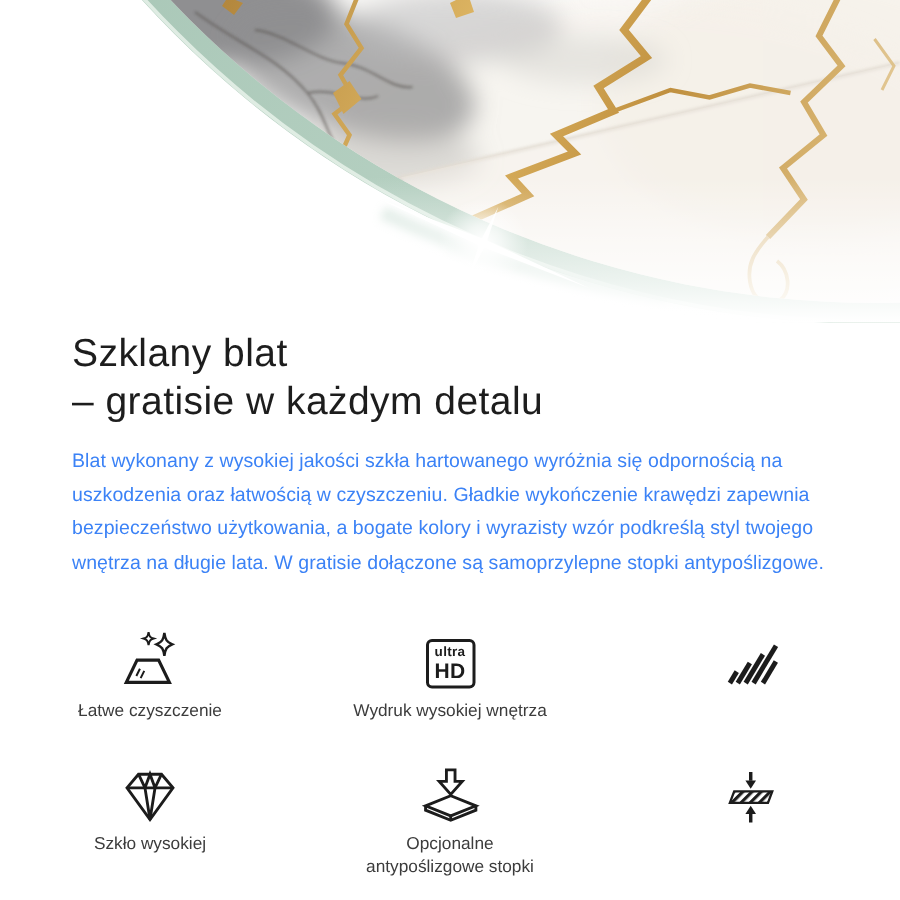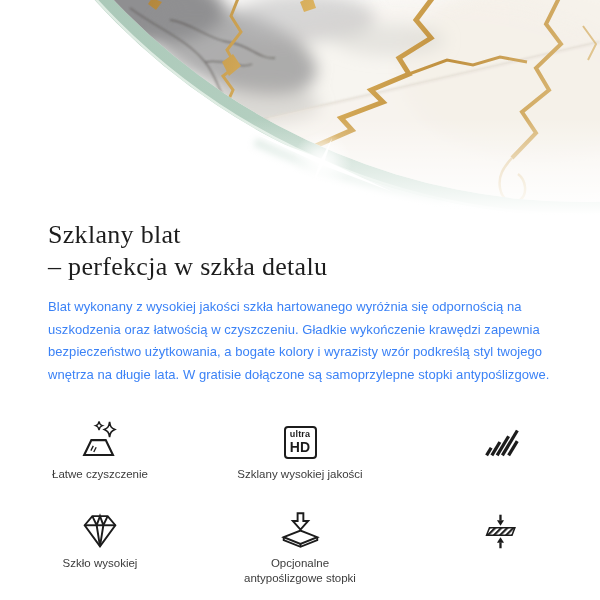--- a/index.html
+++ b/index.html
@@ -5,21 +5,21 @@
   * { box-sizing: border-box; }
   html,body { margin:0; padding:0; background:#ffffff; }
   body { width:600px; height:600px; font-family:"Liberation Sans", sans-serif; }
   .page { position:relative; width:600px; height:600px; overflow:hidden; background:#fff; }
 
   .hero { position:relative; width:600px; height:215px; overflow:hidden; }
   .hero svg { display:block; }
 
   .content { padding:0 48px; }
   .title {
-    font-family:Liberation Serif, serif;
+    font-family:Liberation Sans, sans-serif;
     font-weight:400;
     font-size:26px;
     line-height:32px;
     letter-spacing:0.3px;
     color:#1d1d1d;
     margin:4px 0 0 0;
   }
   .desc {
     margin:13px 0 0 0;
     font-size:13px;
@@ -155,21 +155,21 @@
           <polygon points="0,-26 2.2,0 0,26 -2.2,0" opacity="0.9"></polygon>
         </g>
         <circle r="3.5" fill="#ffffff"></circle>
       </g>
     </svg>
   </div>
 
   <div class="content">
     <h1 class="title">
       <span>Szklany blat</span><br>
-      <span>– perfekcja w szkła detalu</span>
+      <span>– gratisie w każdym detalu</span>
     </h1>
     <p class="desc">Blat wykonany z wysokiej jakości szkła hartowanego wyróżnia się odpornością na uszkodzenia oraz łatwością w czyszczeniu. Gładkie wykończenie krawędzi zapewnia bezpieczeństwo użytkowania, a bogate kolory i wyrazisty wzór podkreślą styl twojego wnętrza na długie lata. W gratisie dołączone są samoprzylepne stopki antypoślizgowe.</p>
   </div>
 
   <div class="features">
 
     <div class="feature">
       <div class="icon-box">
         <svg width="46" height="46" viewBox="0 0 48 48" fill="none" stroke="#1c1c1c">
           <path d="M15,22 L30,22 L37.5,37.5 L7.5,37.5 Z" stroke-width="2.2"></path>
@@ -181,21 +181,21 @@
       <div class="feature-label">Łatwe czyszczenie</div>
     </div>
 
     <div class="feature">
       <div class="icon-box">
         <div class="uhd">
           <span class="u">ultra</span>
           <span class="h">HD</span>
         </div>
       </div>
-      <div class="feature-label">Szklany wysokiej jakości</div>
+      <div class="feature-label">Wydruk wysokiej wnętrza</div>
     </div>
 
     <div class="feature">
       <div class="icon-box">
         <svg width="46" height="46" viewBox="0 0 48 48" fill="none" stroke="#1c1c1c" stroke-width="3.4">
           <path d="M10,38 L14.8,30"></path>
           <path d="M15.5,38 L23.9,24"></path>
           <path d="M21,38 L33,18"></path>
           <path d="M26.5,38 L42.1,12"></path>
           <path d="M33,38 L42,23"></path>

